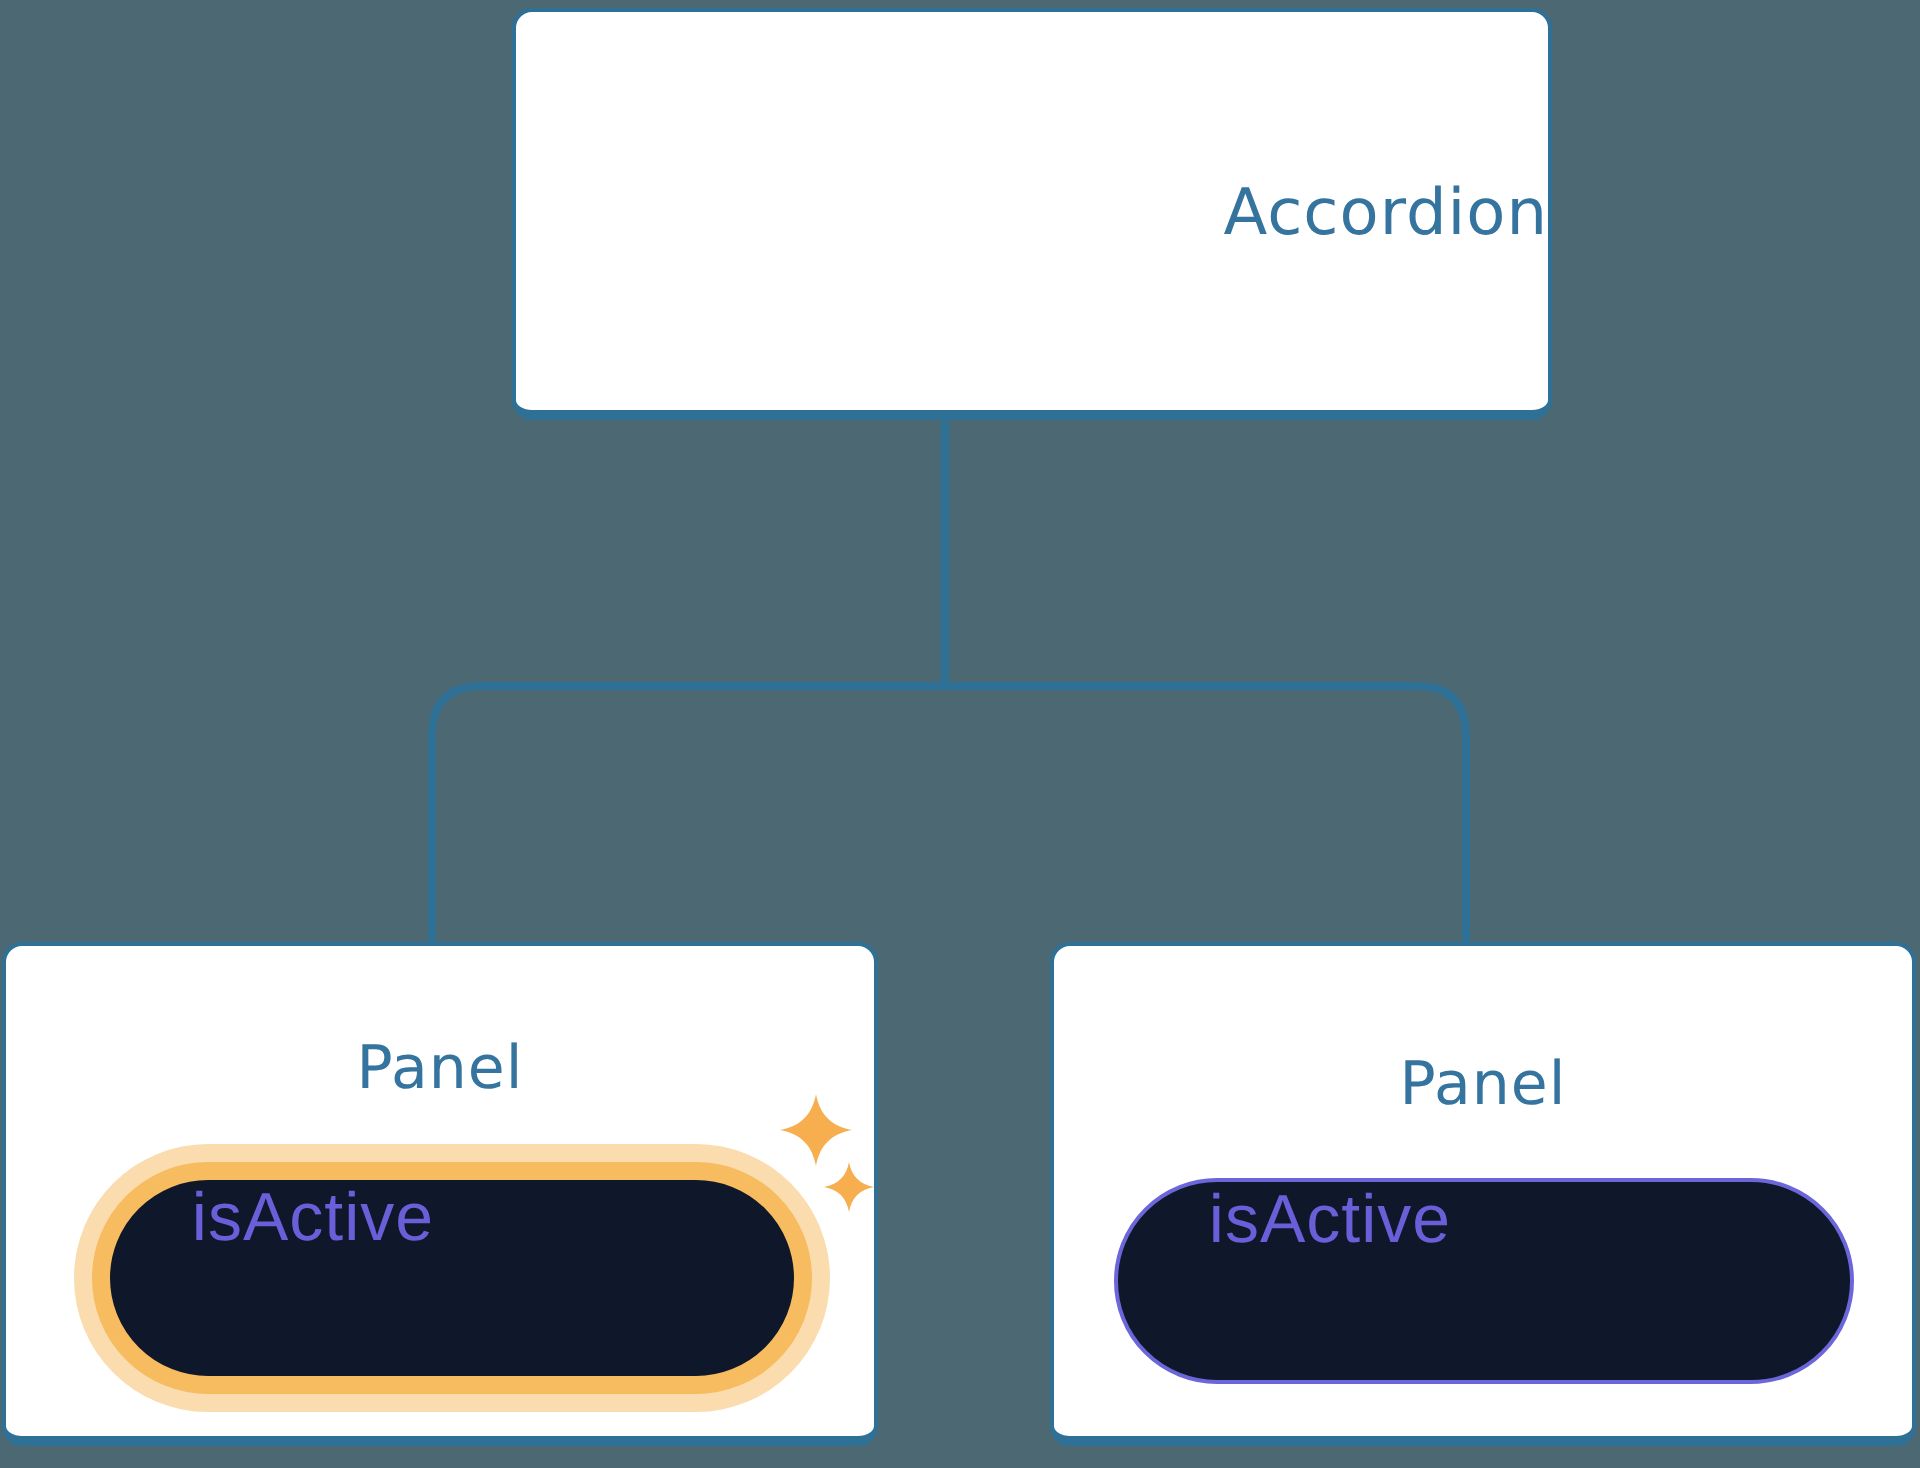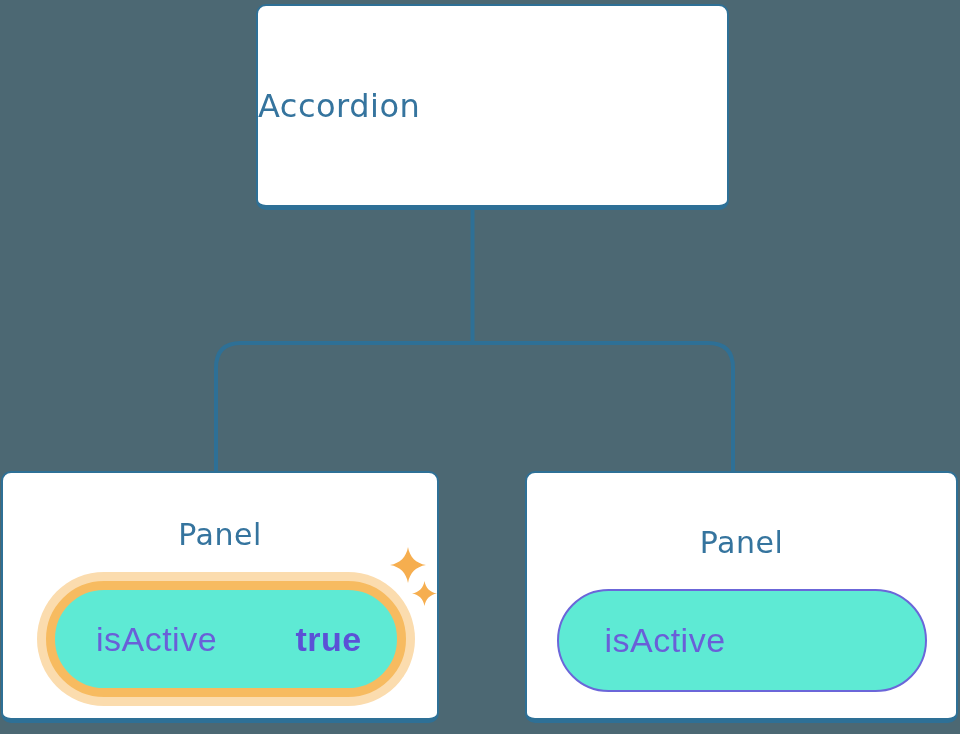--- a/index.html
+++ b/index.html
@@ -13,40 +13,40 @@
   .stage{position:relative; width:960px; height:734px;}
 
   .connectors{position:absolute; left:0; top:0; width:960px; height:734px;}
   .connectors path{fill:none; stroke:var(--line); stroke-width:4px;}
 
   .box{
     position:absolute; background:#ffffff;
     border:2px solid var(--box-border); border-bottom-width:5px;
     border-radius:10px;
   }
-  .box-root{left:256px; top:4px; width:473px; height:206px;
-    display:flex; align-items:center; justify-content:flex-start;}
+  .box-root{left:256px; top:4px; width:520px; height:206px;
+    display:flex; align-items:center; justify-content:flex-end;}
   .box-title{
     font-family:"DejaVu Sans","Liberation Sans",sans-serif;
     font-size:32px; color:var(--title); letter-spacing:0.5px;
   }
   .panel{width:438px; height:252px;}
   .panel-left{left:1px; top:471px;}
   .panel-right{left:525px; top:471px; width:433px;}
   .panel-title{
     position:absolute; left:0; right:0; text-align:center;
     font-family:"DejaVu Sans","Liberation Sans",sans-serif;
     font-size:30px; color:var(--title); letter-spacing:0.5px;
   }
   .panel-left .panel-title{top:44px;}
   .panel-right .panel-title{top:52px;}
 
   .pill{
-    position:absolute; background:#5eead4;
-    display:flex; align-items:center; overflow:hidden;
+    position:absolute; background:#0f172a;
+    display:flex; align-items:flex-start; overflow:hidden;
   }
   .pill .cell{
     display:flex; align-items:center; justify-content:center;
     font-size:34px; color:var(--purple); letter-spacing:0.5px;
   }
   .pill .cell-grow{flex:1;}
   .pill .val-bold{font-weight:bold; color:var(--purple-bold);}
   .pill-active{
     left:43px; top:108px; width:360px; height:116px;
     border:9px solid var(--orange); border-radius:58px;
@@ -78,21 +78,20 @@
 
   <div class="box box-root">
     <span class="box-title">Accordion</span>
   </div>
 
   <div class="box panel panel-left">
     <span class="panel-title">Panel</span>
     <div class="pill pill-active">
       <span class="cell cell-key">isActive</span>
       <span class="divider"></span>
-      <span class="cell cell-grow val-bold">true</span>
     </div>
     <svg class="sparkle sparkle-big" viewBox="0 0 24 24" xmlns="http://www.w3.org/2000/svg">
       <path d="M12 0C13.2 6.8 17.2 10.8 24 12C17.2 13.2 13.2 17.2 12 24C10.8 17.2 6.8 13.2 0 12C6.8 10.8 10.8 6.8 12 0Z"></path>
     </svg>
     <svg class="sparkle sparkle-small" viewBox="0 0 24 24" xmlns="http://www.w3.org/2000/svg">
       <path d="M12 0C13.2 6.8 17.2 10.8 24 12C17.2 13.2 13.2 17.2 12 24C10.8 17.2 6.8 13.2 0 12C6.8 10.8 10.8 6.8 12 0Z"></path>
     </svg>
   </div>
 
   <div class="box panel panel-right">

